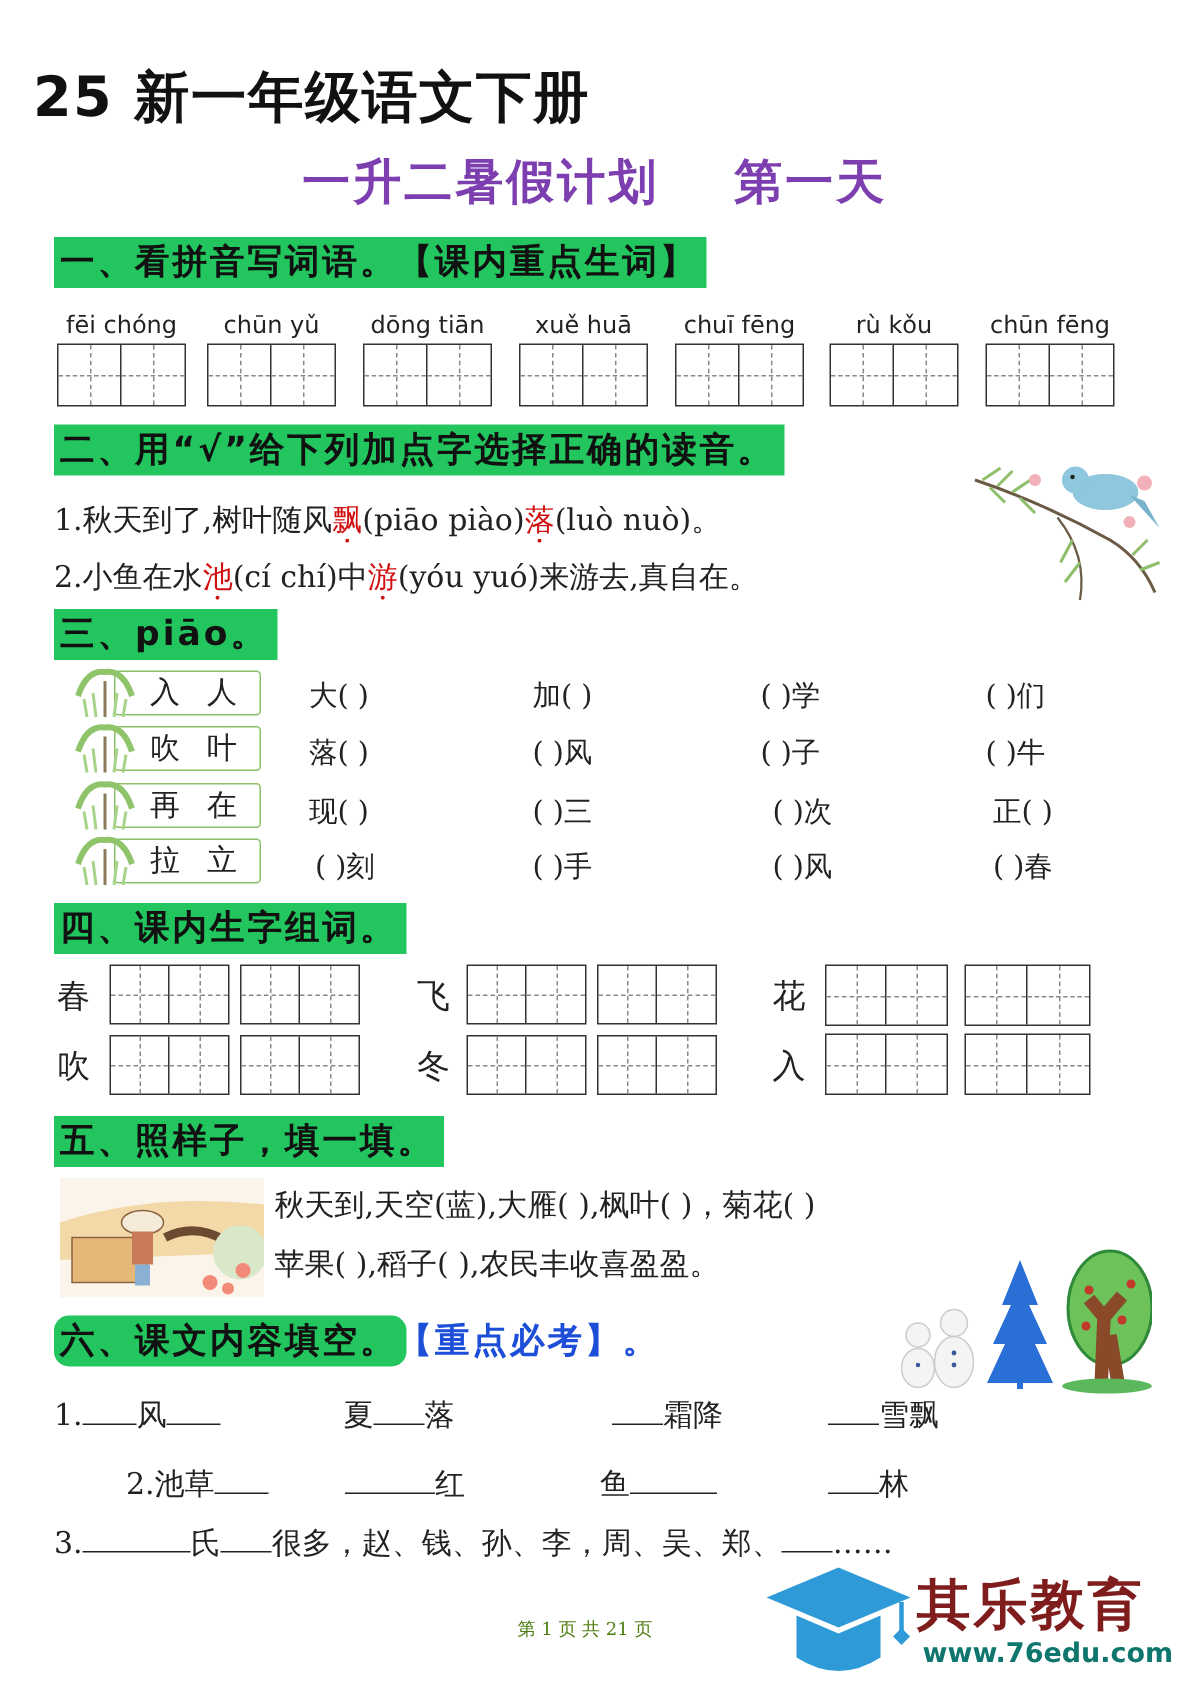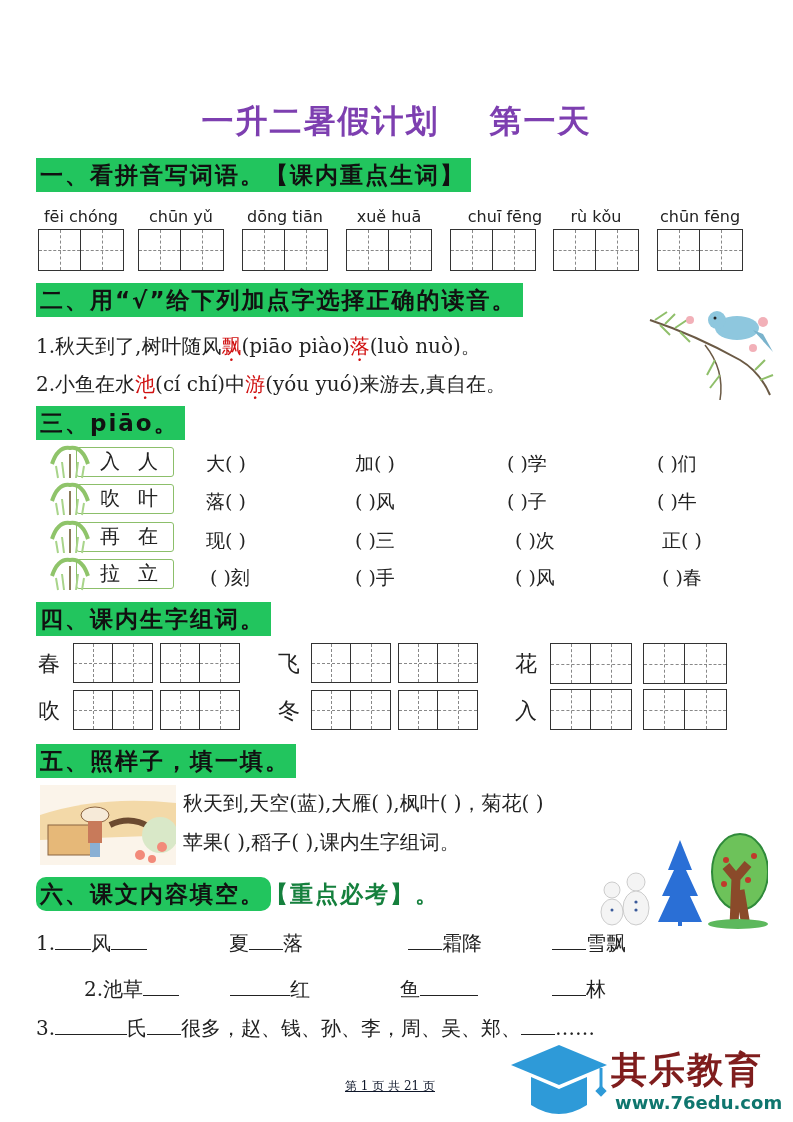--- a/index.html
+++ b/index.html
@@ -11,21 +11,21 @@
   
   .title-row { position: absolute; left: 22px; top: 38px; height: 52px; display: flex; align-items: flex-end; white-space: nowrap; }
   .title-black { font-family: "DejaVu Sans", sans-serif; font-weight: bold; font-size: 37px; color: #111; letter-spacing: 1px; }
   .title-blue { font-family: "DejaVu Sans", sans-serif; font-weight: bold; font-size: 37px; color: #1e8ee0; letter-spacing: 1px; position: relative; }
   .title-blue::after { content: ""; position: absolute; left: 0; right: 0; bottom: -8px; border-top: 1.5px solid #1e8ee0; border-bottom: 1.5px solid #1e8ee0; height: 3px; }
   .subtitle { position: absolute; top: 100px; left: 0; width: 793px; text-align: center; font-family: "DejaVu Sans", sans-serif; font-weight: bold; font-size: 32px; color: #7d3fb0; letter-spacing: 2px; }
   .subtitle .gap { display: inline-block; width: 50px; }
 
   
   .sec { position: absolute; left: 36px; height: 34px; background: #22c55e; font-family: "DejaVu Sans", sans-serif; font-weight: bold; font-size: 23px; line-height: 34px; padding: 0 6px 0 4px; color: #111; white-space: nowrap; letter-spacing: 2px; }
-  .sec-suffix { position: absolute; font-family: "DejaVu Sans", sans-serif; font-weight: bold; font-size: 23px; line-height: 34px; color: #15803d; white-space: nowrap; letter-spacing: 2px; }
+  .sec-suffix { position: absolute; font-family: "DejaVu Sans", sans-serif; font-weight: bold; font-size: 23px; line-height: 34px; color: #1d4ed8; white-space: nowrap; letter-spacing: 2px; }
 
   
   .tz { position: absolute; display: flex; border: 1.5px solid #333; background: #fff; }
   .tz .cell { position: relative; width: 42px; height: 100%; border-right: 1.5px solid #333; }
   .tz .cell:last-child { border-right: none; }
   .tz .cell::before { content: ""; position: absolute; left: 50%; top: 0; bottom: 0; border-left: 1px dashed #888; }
   .tz .cell::after { content: ""; position: absolute; top: 50%; left: 0; right: 0; border-top: 1px dashed #888; }
 
   .pinyin { position: absolute; font-family: "DejaVu Sans", sans-serif; font-size: 16px; color: #222; white-space: nowrap; text-align: center; }
 
@@ -39,28 +39,29 @@
   .willow-box .frame { position: absolute; left: 32px; top: 1px; width: 98px; height: 30px; border: 1.5px solid #8cbf6a; border-radius: 3px; background: #fff; }
   .willow-box .tree { position: absolute; left: 4px; top: -2px; width: 44px; height: 36px; }
   .willow-box .chars { position: absolute; left: 56px; top: 2px; font-size: 20px; letter-spacing: 18px; white-space: nowrap; font-family: "DejaVu Serif", serif; }
 
   .fill { position: absolute; font-size: 19px; white-space: nowrap; font-family: "DejaVu Serif", serif; color: #222; }
 
   .zuci-char { position: absolute; font-size: 22px; font-family: "DejaVu Serif", serif; color: #222; }
 
   .blank { display: inline-block; border-bottom: 1.5px solid #222; height: 18px; vertical-align: baseline; }
 
-  .footer { position: absolute; top: 1078px; left: 345px; font-size: 12px; font-family: "DejaVu Serif", serif; color: #0f172a; white-space: nowrap; text-decoration: underline; }
+  .footer { position: absolute; top: 1078px; left: 345px; font-size: 12px; font-family: "DejaVu Serif", serif; color: #4d7c0f; white-space: nowrap; }
   .brand { position: absolute; left: 611px; top: 1046px; font-family: "DejaVu Sans", sans-serif; font-weight: bold; font-size: 36px; color: #7f1d1d; letter-spacing: 2px; white-space: nowrap; }
   .brand-url { position: absolute; left: 615px; top: 1092px; font-family: "DejaVu Sans", sans-serif; font-weight: bold; font-size: 18px; color: #0f766e; white-space: nowrap; }
 </style>
 </head>
 <body>
 
 <div class="title-row">
+  <span class="title-black">25 新一年级语文下册</span>
 </div>
 <div class="subtitle">
   <span>一升二暑假计划</span><span class="gap"></span><span>第一天</span>
 </div>
 
 <div class="sec" style="top:158px;">一、看拼音写词语。【课内重点生词】</div>
 
 <div>
   <span class="pinyin" style="left:38px;top:207px;width:86px;">fēi chóng</span>
   <div class="tz" style="left:38px;top:229px;height:42px;">
@@ -79,21 +80,21 @@
       <div class="cell"></div>
       <div class="cell"></div>
     </div>
 
   <span class="pinyin" style="left:346px;top:207px;width:86px;">xuě  huā</span>
   <div class="tz" style="left:346px;top:229px;height:42px;">
       <div class="cell"></div>
       <div class="cell"></div>
     </div>
 
-  <span class="pinyin" style="left:462px;top:207px;width:86px;">chuī fēng</span>
+  <span class="pinyin" style="left:450px;top:207px;width:86px;">chuī fēng</span>
   <div class="tz" style="left:450px;top:229px;height:42px;">
       <div class="cell"></div>
       <div class="cell"></div>
     </div>
 
   <span class="pinyin" style="left:553px;top:207px;width:86px;">rù   kǒu</span>
   <div class="tz" style="left:553px;top:229px;height:42px;">
       <div class="cell"></div>
       <div class="cell"></div>
     </div>
@@ -272,21 +273,21 @@
   <rect x="48" y="36" width="14" height="22" fill="#c87a5a"></rect>
   <rect x="50" y="58" width="10" height="14" fill="#8ab0d4"></rect>
   <path d="M70 40 Q90 30 110 42" stroke="#6b4a30" stroke-width="6" fill="none"></path>
   <circle cx="120" cy="50" r="18" fill="#d9e8c8"></circle>
   <circle cx="100" cy="70" r="5" fill="#f28a7a"></circle>
     <circle cx="122" cy="62" r="5" fill="#f28a7a"></circle>
     <circle cx="112" cy="74" r="4" fill="#f28a7a"></circle>
 </svg>
 
 <div class="line" style="left:183px;top:790px;font-size:20px;">秋天到,天空(蓝),大雁(    ),枫叶(    )，菊花(    )</div>
-<div class="line" style="left:183px;top:829px;font-size:20px;">苹果(    ),稻子(    ),课内生字组词。</div>
+<div class="line" style="left:183px;top:829px;font-size:20px;">苹果(    ),稻子(    ),农民丰收喜盈盈。</div>
 
 <svg class="abs" style="left:598px;top:830px;" width="170" height="100" viewBox="0 0 170 100">
   <circle cx="14" cy="60" r="8" fill="#f4f4f4" stroke="#ccc"></circle>
   <ellipse cx="14" cy="82" rx="11" ry="13" fill="#f4f4f4" stroke="#ccc"></ellipse>
   <circle cx="38" cy="52" r="9" fill="#f4f4f4" stroke="#ccc"></circle>
   <ellipse cx="38" cy="78" rx="13" ry="17" fill="#f4f4f4" stroke="#ccc"></ellipse>
   <circle cx="38" cy="72" r="1.6" fill="#3a5a9a"></circle>
     <circle cx="38" cy="80" r="1.6" fill="#3a5a9a"></circle>
     <circle cx="14" cy="80" r="1.5" fill="#3a5a9a"></circle>
   <path d="M82 10 L70 40 L76 40 L64 66 L72 66 L60 92 L104 92 L92 66 L100 66 L88 40 L94 40 Z" fill="#2a6fd6"></path>

